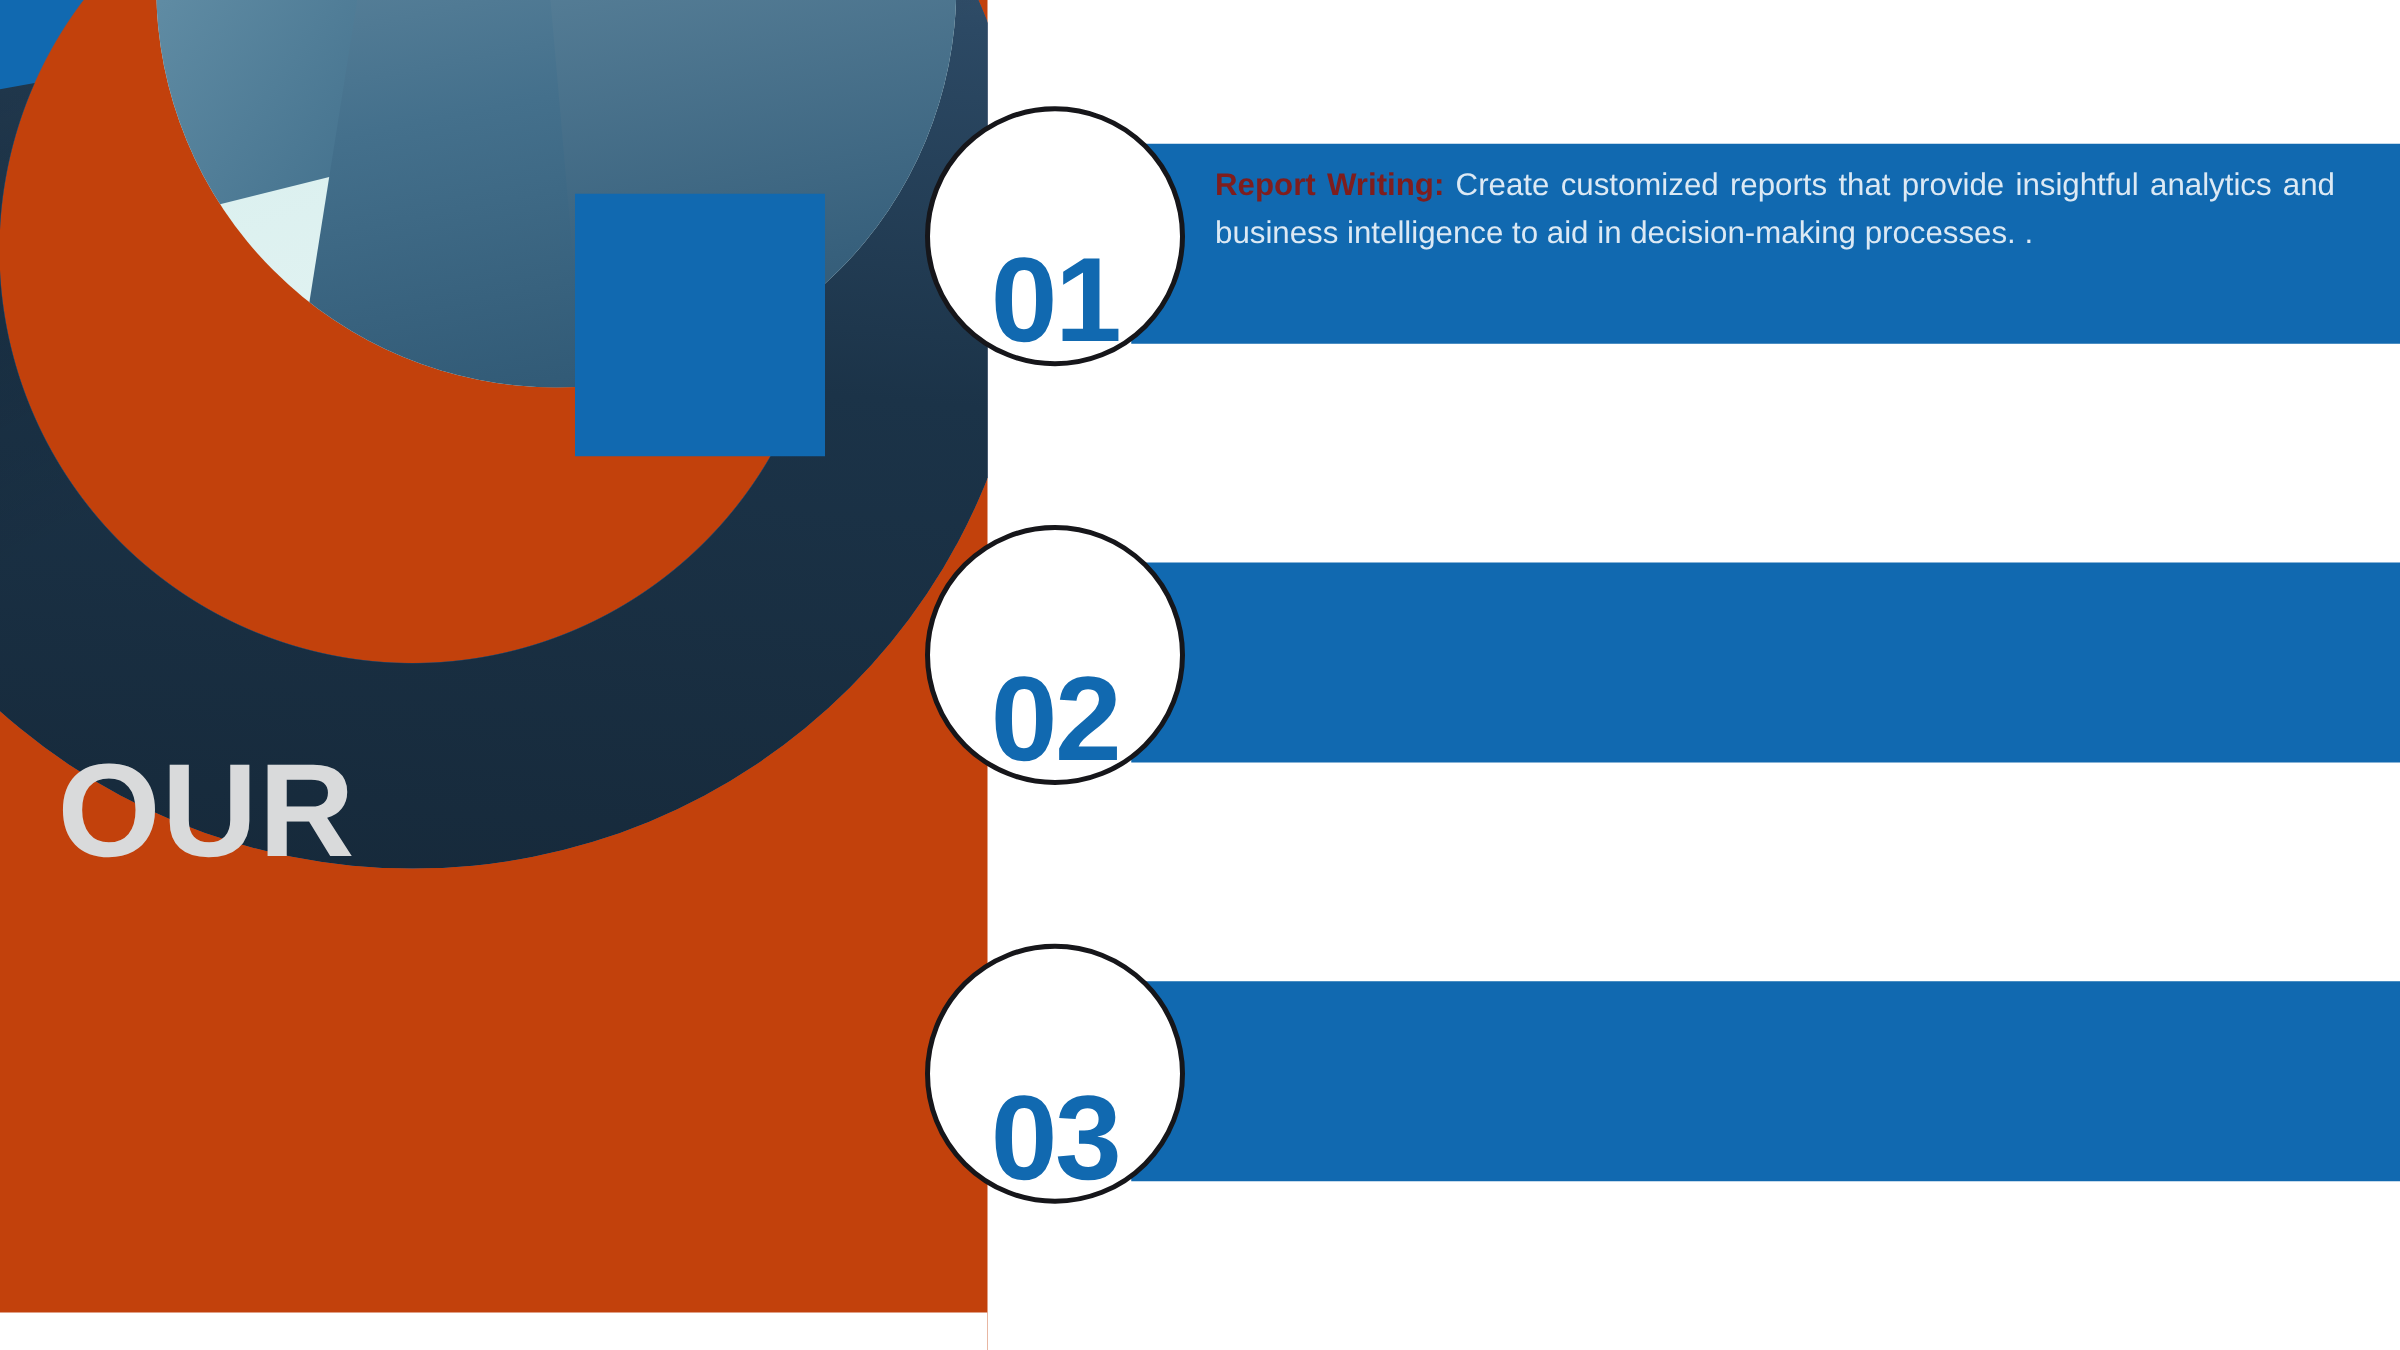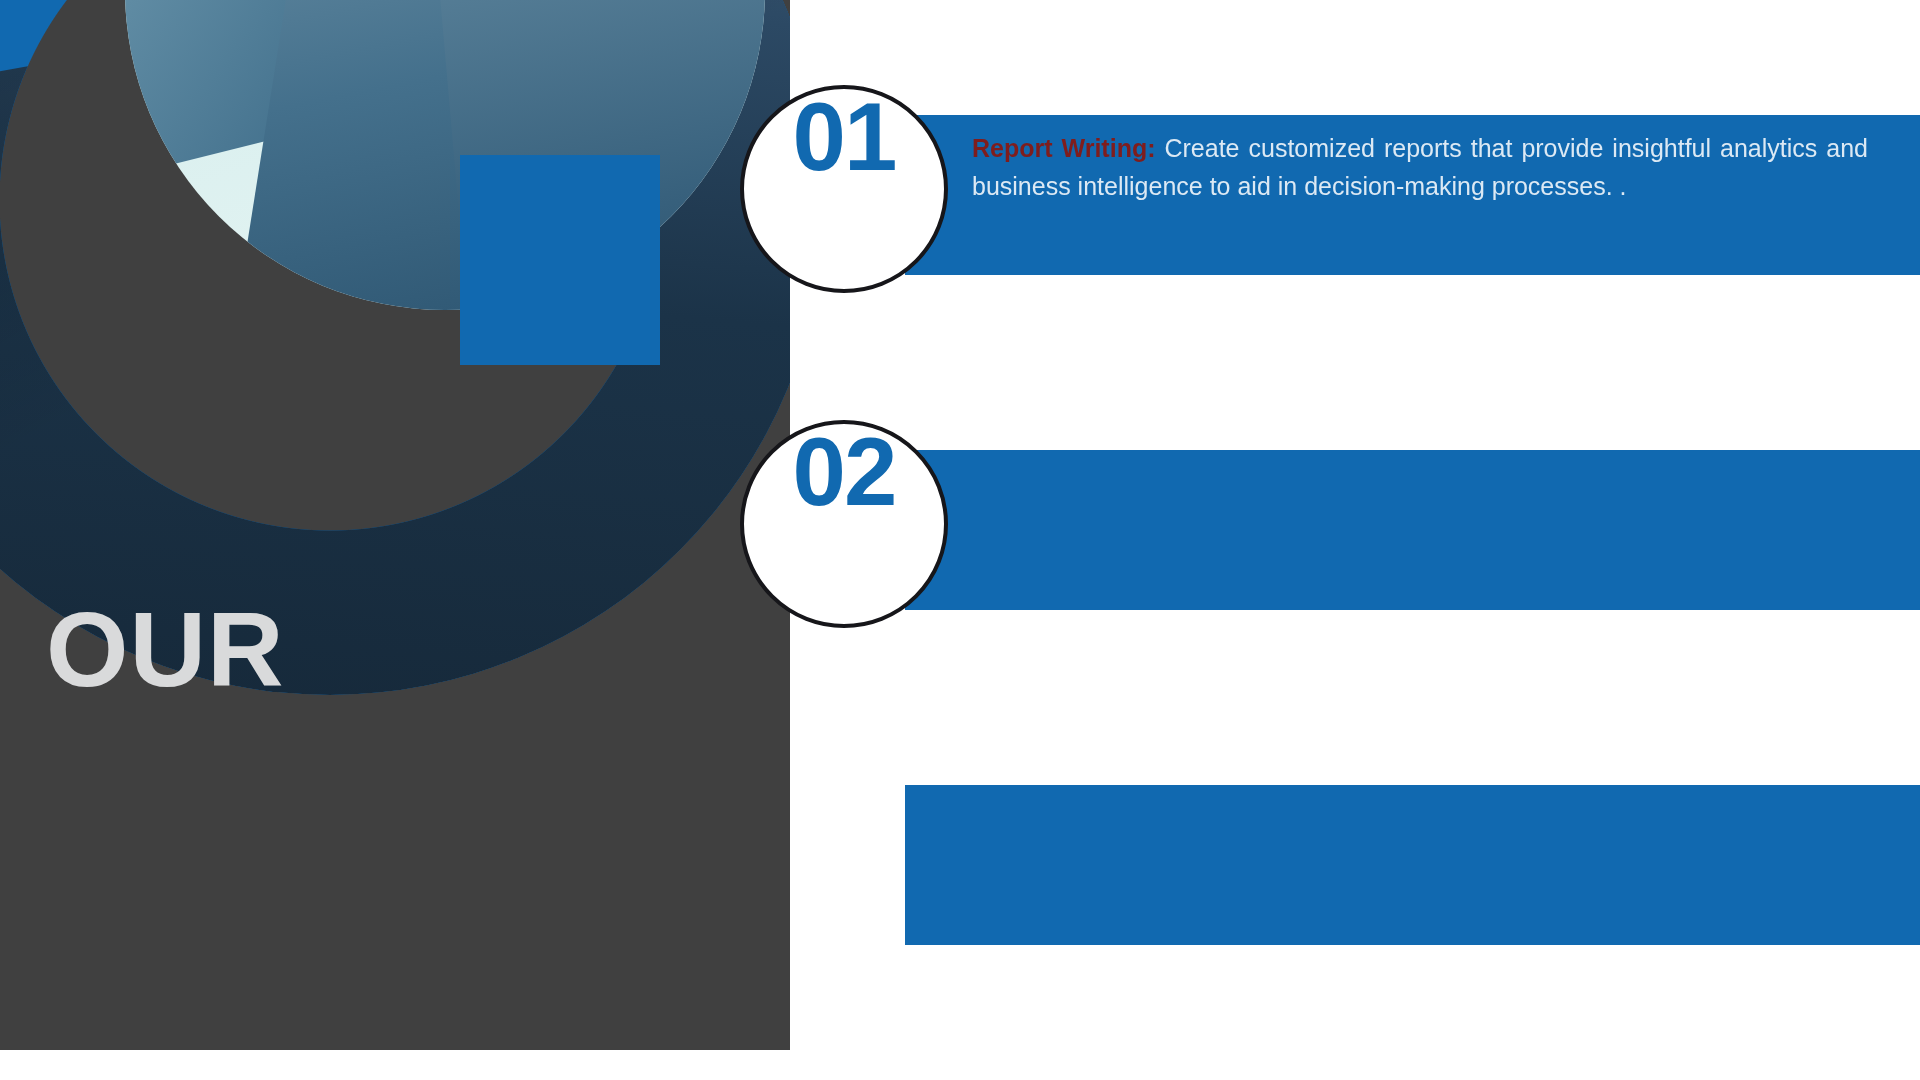--- a/index.html
+++ b/index.html
@@ -19,21 +19,21 @@
     overflow: hidden;
   }
 
   
   .left-panel {
     position: absolute;
     left: 0;
     top: 0;
     width: 790px;
     height: 1080px;
-    background: #404040;
+    background: #c2410c;
     overflow: hidden;
   }
 
   
   .ring-wrap {
     position: absolute;
     left: -200px;
     top: -330px;
     width: 1060px;
     height: 1060px;
@@ -212,21 +212,21 @@
     position: absolute;
     left: 0;
     top: 0;
     width: 208px;
     height: 208px;
     border-radius: 50%;
     background: #ffffff;
     border: 4px solid #16161a;
     box-sizing: border-box;
     display: flex;
-    align-items: flex-start;
+    align-items: flex-end;
     justify-content: center;
     z-index: 3;
   }
   .item .num {
     color: #1169b0;
     font-family: "Liberation Sans", sans-serif;
     font-weight: 700;
     font-size: 96px;
     line-height: 1;
     letter-spacing: -2px;
@@ -295,17 +295,20 @@
 
     <div class="item item-2">
       <div class="bar"></div>
       <div class="circle">
         <span class="num">02</span>
       </div>
     </div>
 
     <div class="item item-3">
       <div class="bar"></div>
+      <div class="circle">
+        <span class="num">03</span>
+      </div>
     </div>
 
   </div>
 
 </div>
 
 </body></html>

